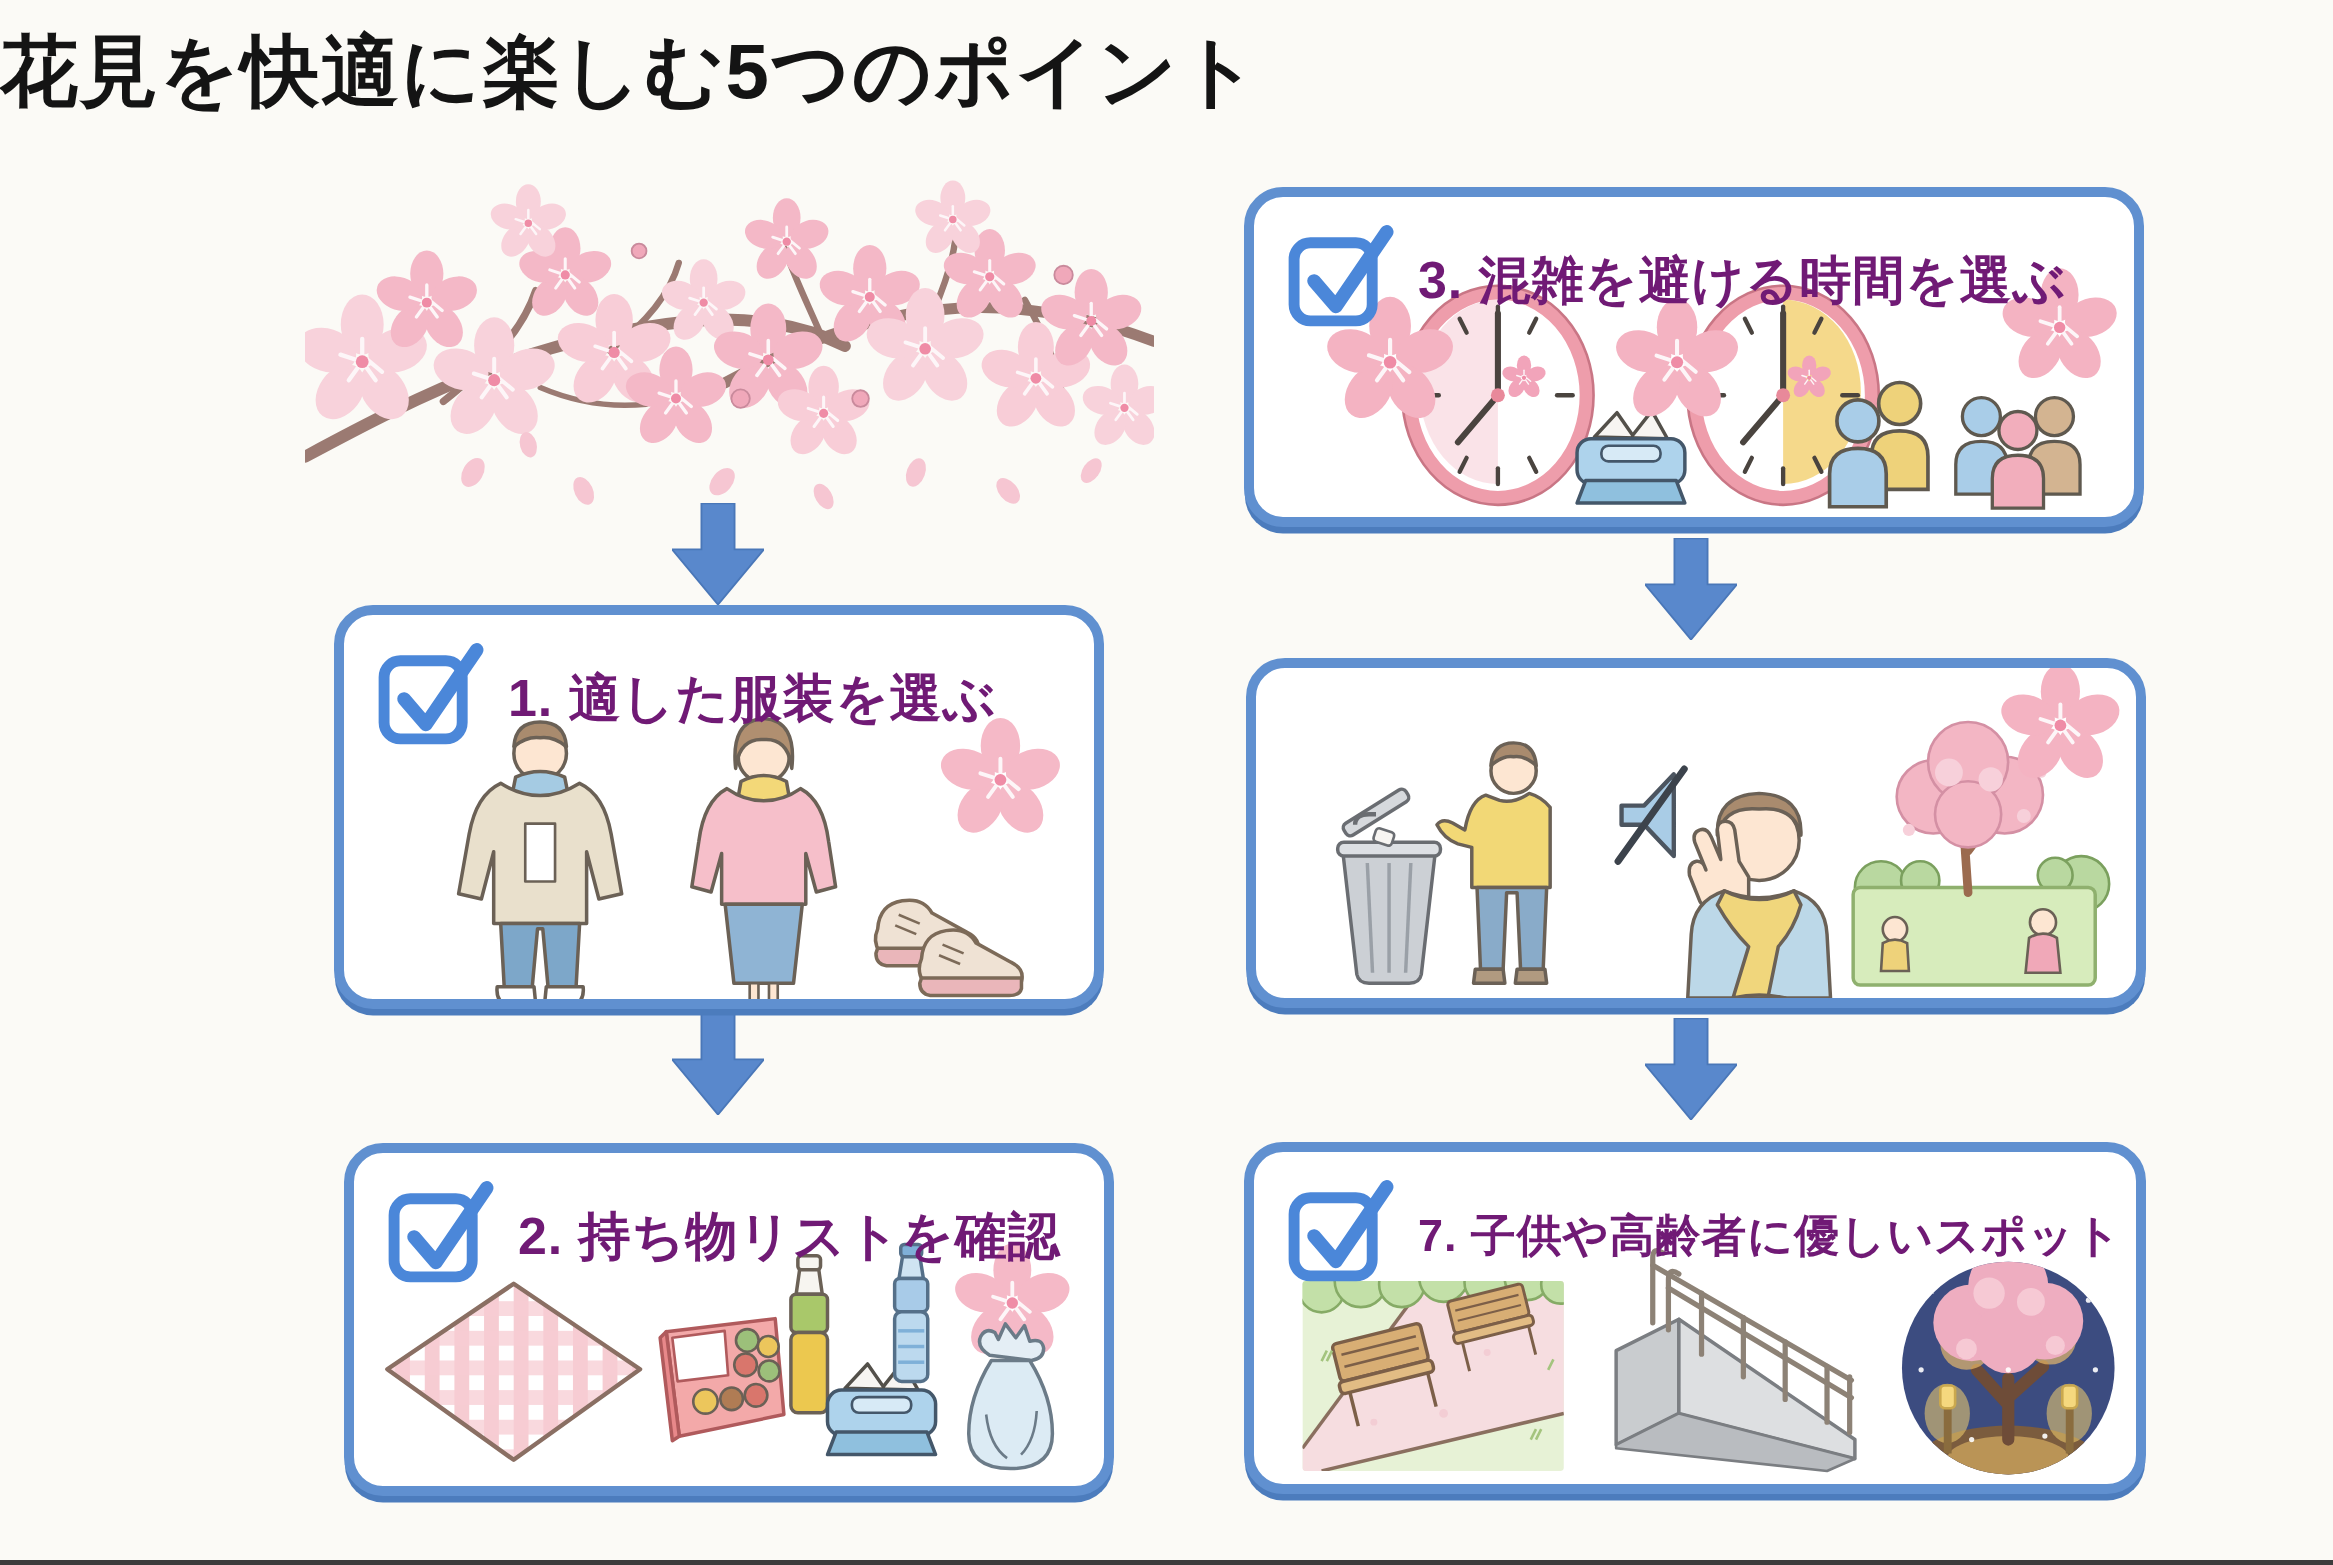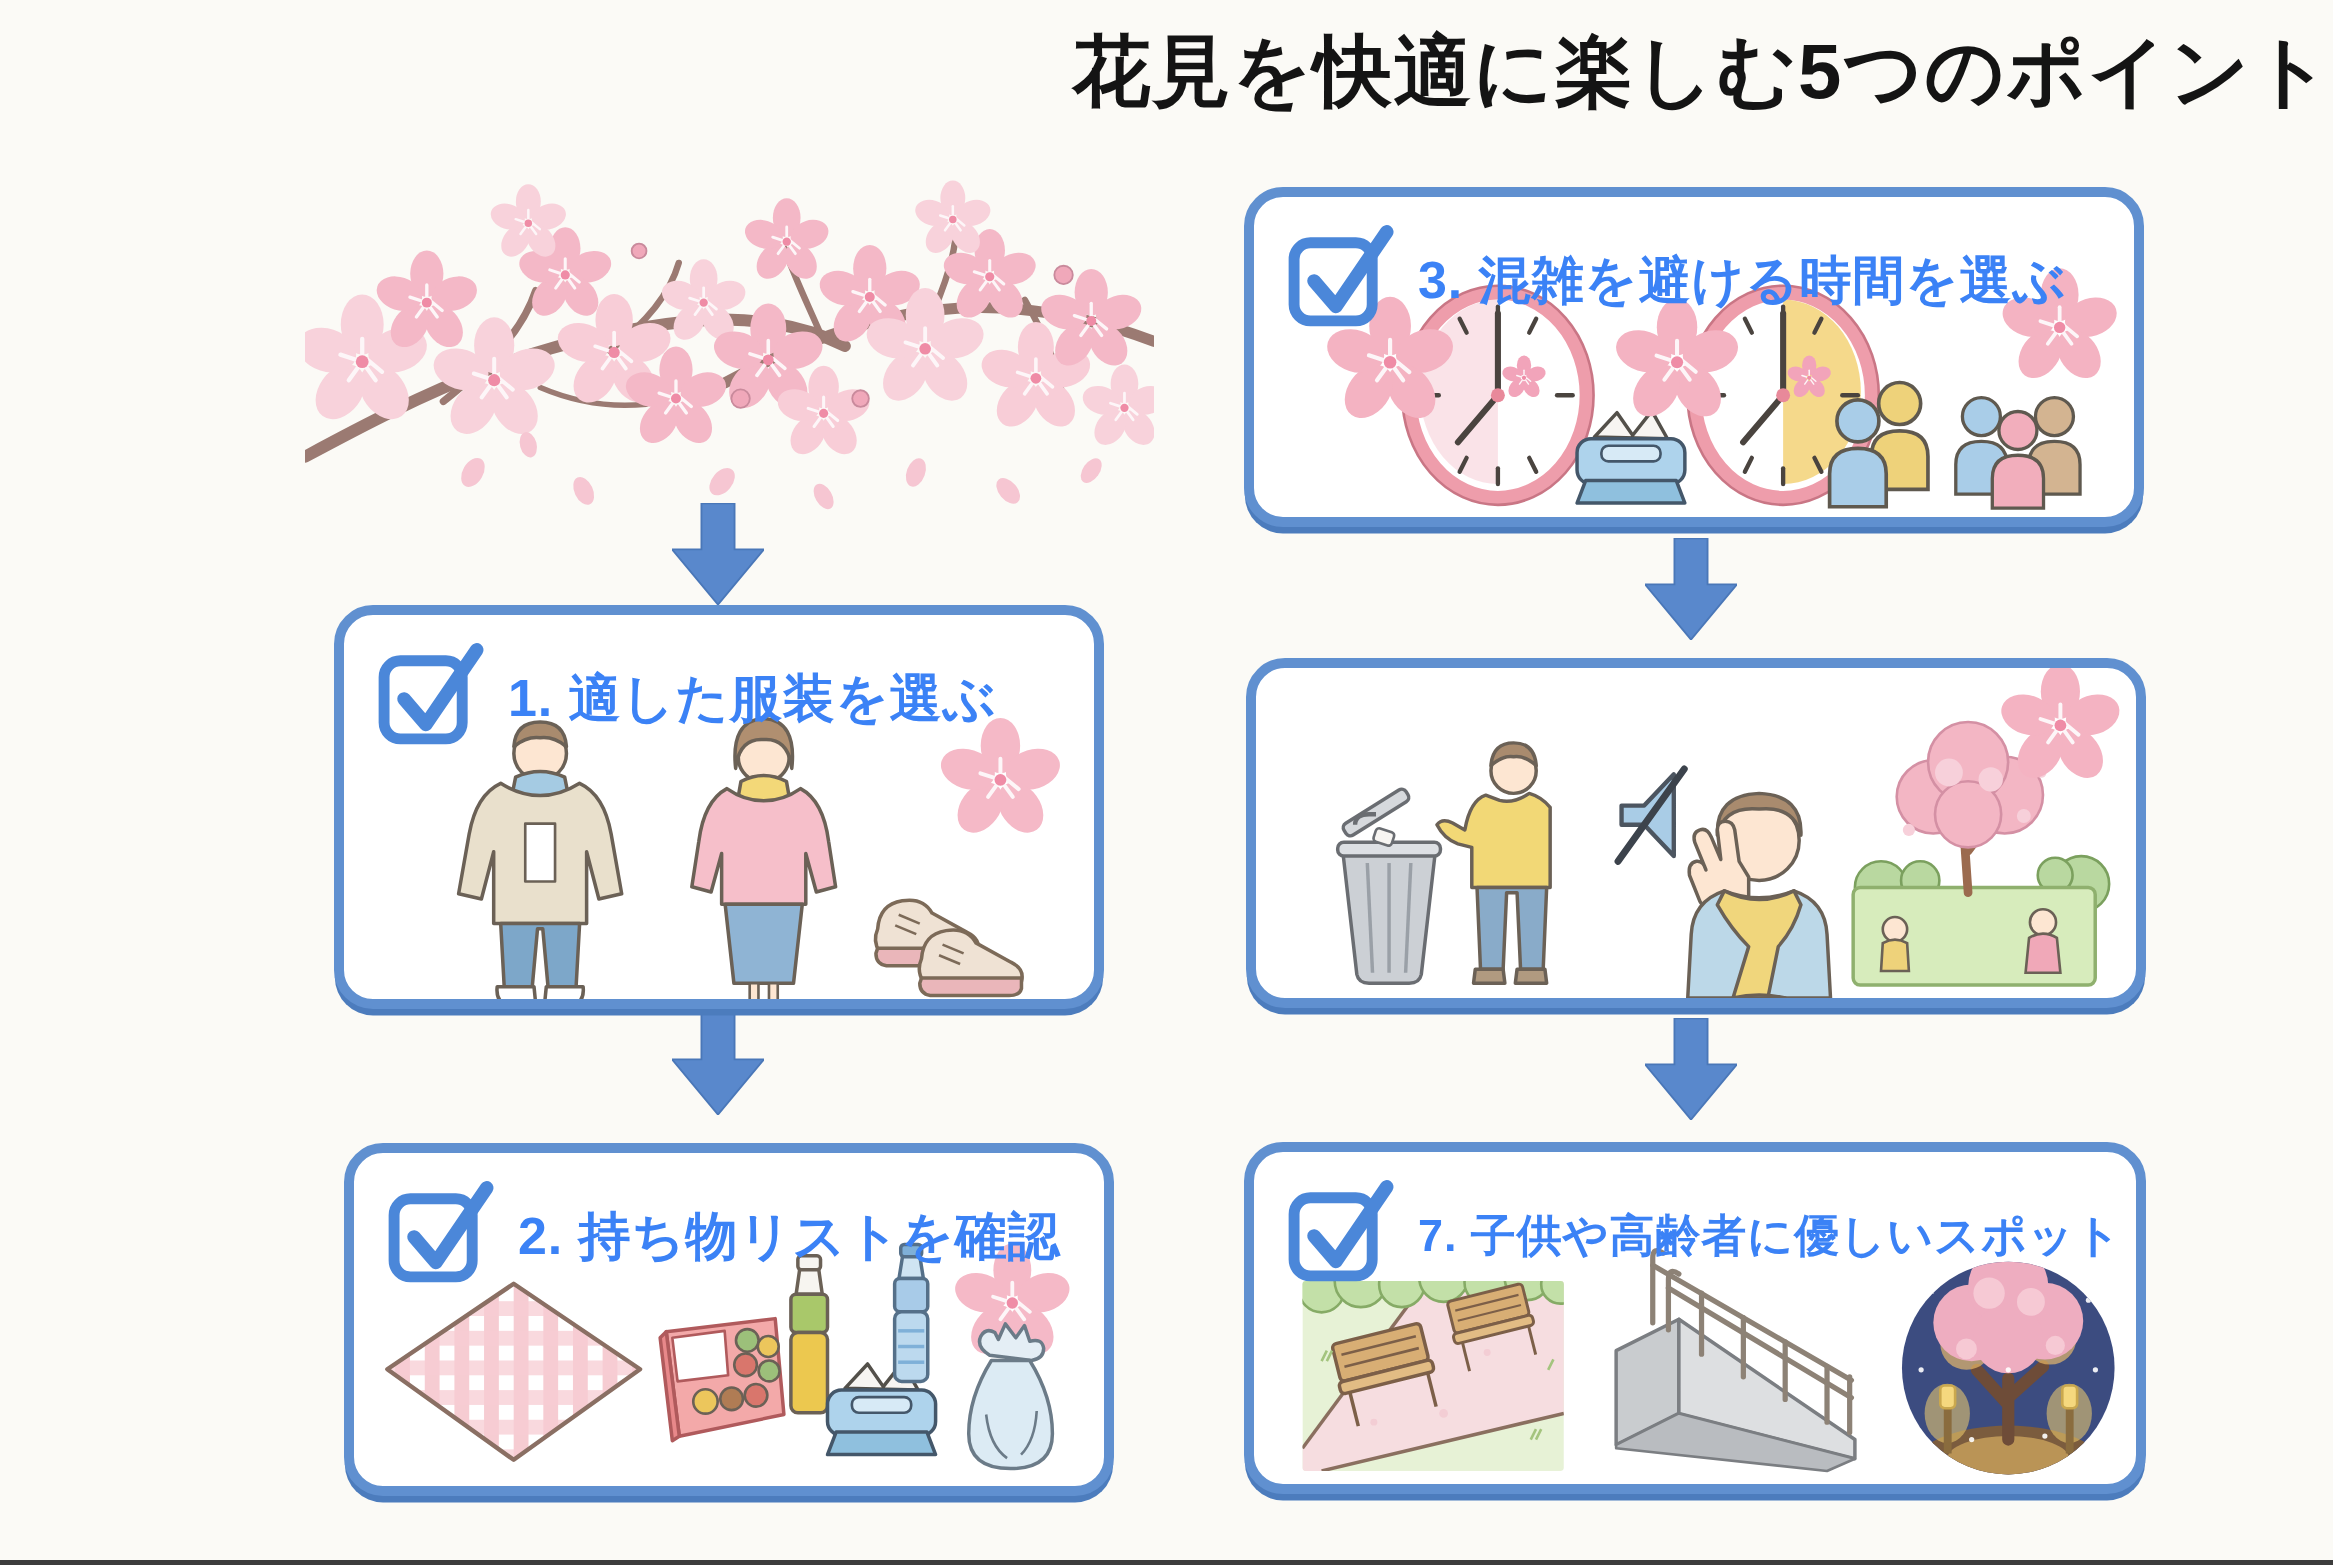--- a/index.html
+++ b/index.html
@@ -1,24 +1,24 @@
 <!DOCTYPE html>
 <html style="font-size:14.8px"><head>
 <meta charset="utf-8">
 <style>
   html,body{margin:0;padding:0;background:#e8e8e4;}
   .canvas{position:relative;width:2333px;height:1565px;background:#fbfaf6;overflow:hidden;
           font-family:"Liberation Sans",sans-serif;}
-  .title{position:absolute;top:20px;left:0;width:100%;margin:0;text-align:right;
+  .title{position:absolute;top:20px;left:0;width:100%;margin:0;text-align:left;
          font-size:78px;font-weight:bold;color:#141414;letter-spacing:1.8px;}
   .box{position:absolute;background:#ffffff;border:10px solid #6090d0;border-radius:39px;
        box-shadow:0 7.4px 0 -0.9px #4c7cbd;box-sizing:border-box;}
   .box-header{position:absolute;left:31px;top:24px;display:flex;align-items:center;gap:24px;z-index:2;}
   .checkbox{width:109px;height:109px;overflow:visible;flex:0 0 auto;}
-  .box-label{font-size:52px;font-weight:bold;color:#3b82f6;white-space:nowrap;letter-spacing:0.9px;margin-top:10px;}
+  .box-label{font-size:52px;font-weight:bold;color:#701a75;white-space:nowrap;letter-spacing:0.9px;margin-top:10px;}
   .box-label.small{font-size:45px;}
   .illus{position:absolute;inset:0;width:100%;height:100%;z-index:1;}
   .arrow{position:absolute;width:92px;height:102px;}
   .branch{position:absolute;left:305px;top:166px;width:849px;height:360px;}
   .bottom-line{position:absolute;left:0;bottom:0;width:100%;height:4.6px;background:#3c3c3c;}
 </style>
 </head>
 <body>
 
 <div class="canvas">

